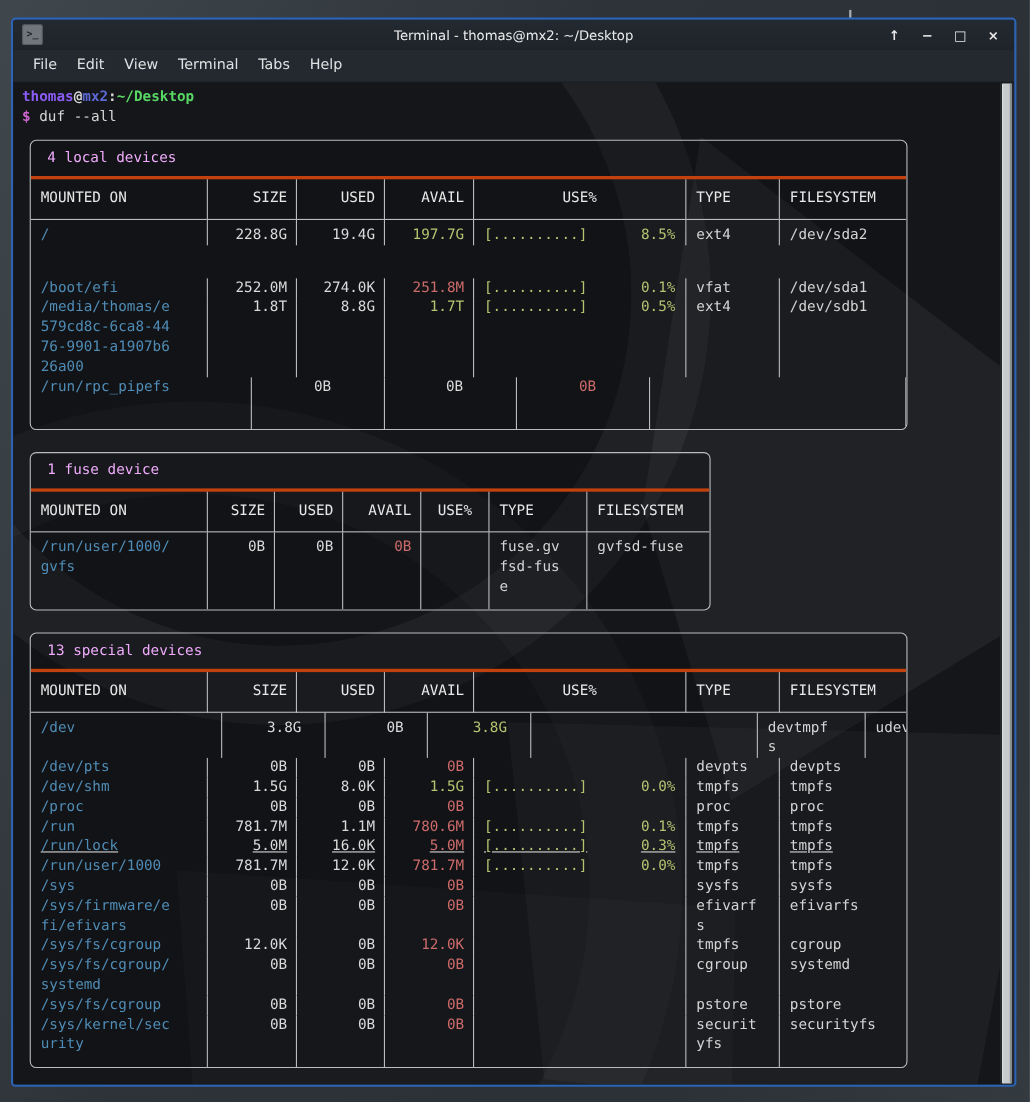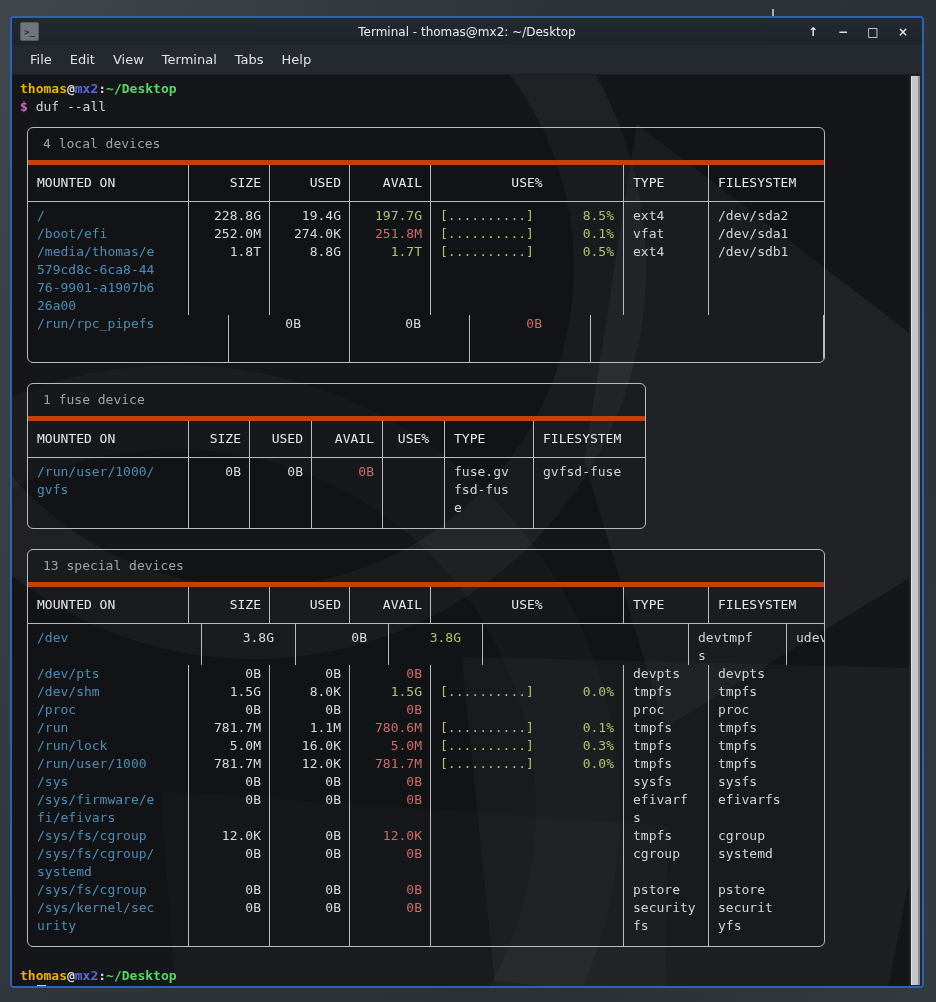--- a/index.html
+++ b/index.html
@@ -38,32 +38,32 @@
   .wp-wedge2{position:absolute;right:-60px;top:520px;width:520px;height:460px;
     background:rgba(255,255,255,0.04);transform:rotate(-15deg);
     clip-path:polygon(10% 0,100% 30%,70% 100%,0 70%);}
   .wp-wedge3{position:absolute;left:120px;top:700px;width:560px;height:360px;
     background:rgba(255,255,255,0.025);transform:rotate(12deg);
     clip-path:polygon(0 20%,90% 0,100% 80%,15% 100%);}
 
   .term-content{position:relative;z-index:1;padding:5px 24px 0 8px;
     font-family:"DejaVu Sans Mono",monospace;font-size:13px;line-height:18px;color:#d8d8d8;}
   .line{white-space:pre;}
-  .p-user{color:#eab308;font-weight:bold;}
+  .p-user{color:#8b5cf6;font-weight:bold;}
   .p-at{color:#d8d8d8;font-weight:bold;}
   .p-host{color:#5d6ad6;font-weight:bold;}
   .p-colon{color:#d8d8d8;font-weight:bold;}
   .p-dir{color:#59d765;font-weight:bold;}
   .p-sym{color:#d066cf;font-weight:bold;}
   .p-cmd{color:#d6d6d6;}
   .cursor{display:inline-block;width:9px;height:15px;background:#cccccc;vertical-align:-2px;margin-left:1px;}
 
   .duf-table{border:1px solid #b9bcbe;border-radius:6px;margin:11px 0 20px 7px;
     background:rgba(10,12,14,0.25);overflow:hidden;}
-  .tbl-title{color:#a3a3a3;padding:7px 0 7px 15px;border-bottom:5px solid #c2410c;}
+  .tbl-title{color:#f0abfc;padding:7px 0 7px 15px;border-bottom:3px solid #c2410c;}
   .trow{display:grid;}
   .td,.th{box-sizing:border-box;white-space:pre-wrap;word-break:break-all;min-height:18px;}
   .th{color:#e8e8e8;padding-top:9px;padding-bottom:9px;border-bottom:1px solid #b9bcbe;}
   .bl{border-left:1px solid #b9bcbe;}
   .al{text-align:left;padding-left:9px;padding-right:6px;}
   .ar{text-align:right;padding-right:8px;padding-left:4px;}
   .ac{text-align:center;}
   .abar{display:flex;justify-content:space-between;align-items:flex-start;padding:0 9px;}
   .abar .bar-seg,.abar .pct-seg{color:#b3c470;}
   .row-first .td{padding-top:5px;}
@@ -133,21 +133,21 @@
               </div>
               <div class="trow row-first" style="grid-template-columns: 160px 81px 80px 81px 193px 85px 116px;">
                 <div class="td al k-path">/</div>
                 <div class="td ar bl k-num">228.8G</div>
                 <div class="td ar bl k-num">19.4G</div>
                 <div class="td ar bl k-ok">197.7G</div>
                 <div class="td abar bl"><span class="bar-seg">[..........]</span><span class="pct-seg">8.5%</span></div>
                 <div class="td al bl k-plain">ext4</div>
                 <div class="td al bl k-plain">/dev/sda2</div>
               </div>
-              <div class="trow" style="grid-template-columns: 160px 81px 80px 81px 193px 85px 116px;">
+              <div class="trow" style="grid-template-columns: 160px 81px 80px 81px 193px 85px 116px; margin-top: 30px;">
                 <div class="td al k-path">/boot/efi</div>
                 <div class="td ar bl k-num">252.0M</div>
                 <div class="td ar bl k-num">274.0K</div>
                 <div class="td ar bl k-low">251.8M</div>
                 <div class="td abar bl"><span class="bar-seg">[..........]</span><span class="pct-seg">0.1%</span></div>
                 <div class="td al bl k-plain">vfat</div>
                 <div class="td al bl k-plain">/dev/sda1</div>
               </div>
               <div class="trow" style="grid-template-columns: 160px 81px 80px 81px 193px 85px 116px;">
                 <div class="td al k-path">/media/thomas/e
@@ -246,21 +246,21 @@
               </div>
               <div class="trow" style="grid-template-columns: 160px 81px 80px 81px 193px 85px 116px;">
                 <div class="td al k-path">/run</div>
                 <div class="td ar bl k-num">781.7M</div>
                 <div class="td ar bl k-num">1.1M</div>
                 <div class="td ar bl k-low">780.6M</div>
                 <div class="td abar bl"><span class="bar-seg">[..........]</span><span class="pct-seg">0.1%</span></div>
                 <div class="td al bl k-plain">tmpfs</div>
                 <div class="td al bl k-plain">tmpfs</div>
               </div>
-              <div class="trow" style="grid-template-columns: 160px 81px 80px 81px 193px 85px 116px;">
+              <div class="trow" style="grid-template-columns: 160px 81px 80px 81px 193px 85px 116px; text-decoration: underline;">
                 <div class="td al k-path">/run/lock</div>
                 <div class="td ar bl k-num">5.0M</div>
                 <div class="td ar bl k-num">16.0K</div>
                 <div class="td ar bl k-low">5.0M</div>
                 <div class="td abar bl"><span class="bar-seg">[..........]</span><span class="pct-seg">0.3%</span></div>
                 <div class="td al bl k-plain">tmpfs</div>
                 <div class="td al bl k-plain">tmpfs</div>
               </div>
               <div class="trow" style="grid-template-columns: 160px 81px 80px 81px 193px 85px 116px;">
                 <div class="td al k-path">/run/user/1000</div>
@@ -319,23 +319,23 @@
                 <div class="td al bl k-plain">pstore</div>
                 <div class="td al bl k-plain">pstore</div>
               </div>
               <div class="trow row-last" style="grid-template-columns: 160px 81px 80px 81px 193px 85px 116px;">
                 <div class="td al k-path">/sys/kernel/sec
 urity</div>
                 <div class="td ar bl k-num">0B</div>
                 <div class="td ar bl k-num">0B</div>
                 <div class="td ar bl k-low">0B</div>
                 <div class="td abar bl"><span class="bar-seg"></span><span class="pct-seg"></span></div>
-                <div class="td al bl k-plain">securityfs</div>
                 <div class="td al bl k-plain">securit
 yfs</div>
+                <div class="td al bl k-plain">securityfs</div>
               </div>
             </div>
           </div>
 
         <div class="line"><span class="p-user">thomas</span><span class="p-at">@</span><span class="p-host">mx2</span><span class="p-colon">:</span><span class="p-dir">~/Desktop</span></div>
         <div class="line"><span class="p-sym">$</span><span> </span><span class="cursor"></span></div>
       </div>
 
       <div class="scrollbar">
         <div class="scroll-thumb"></div>

